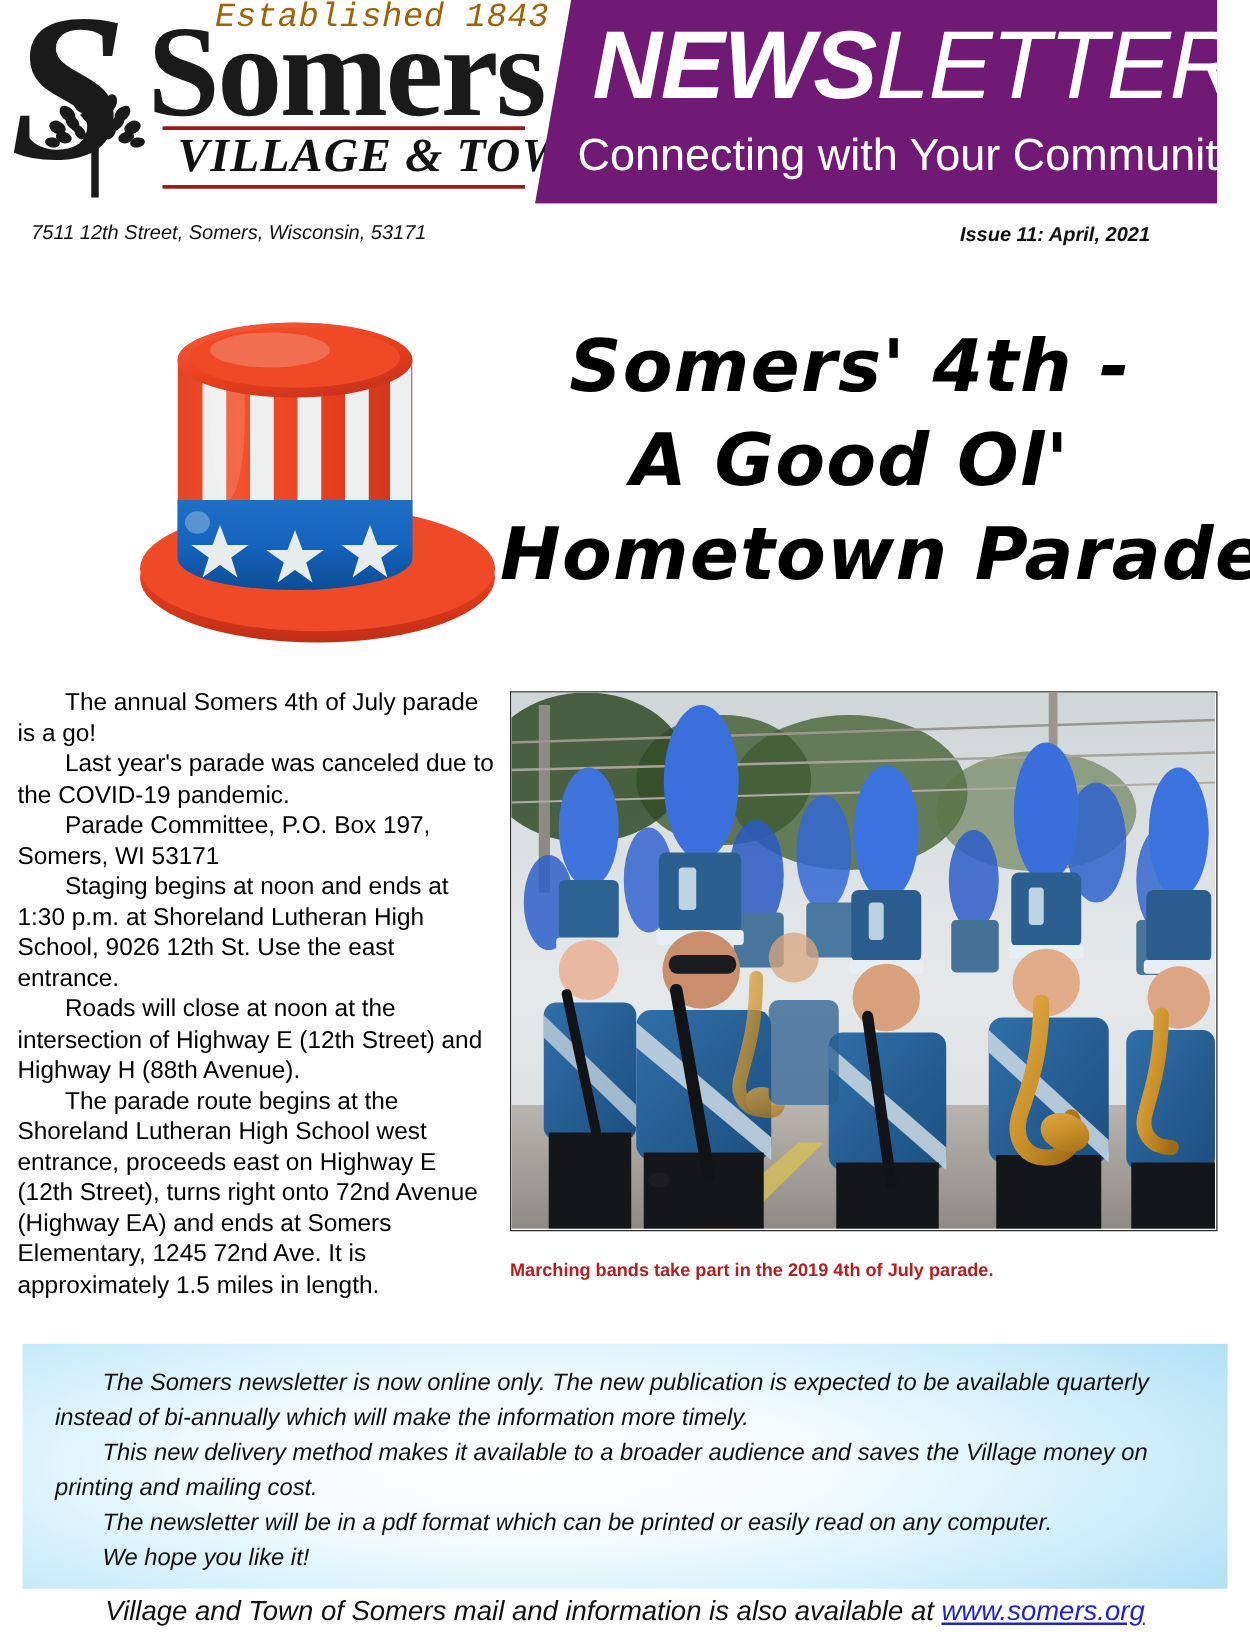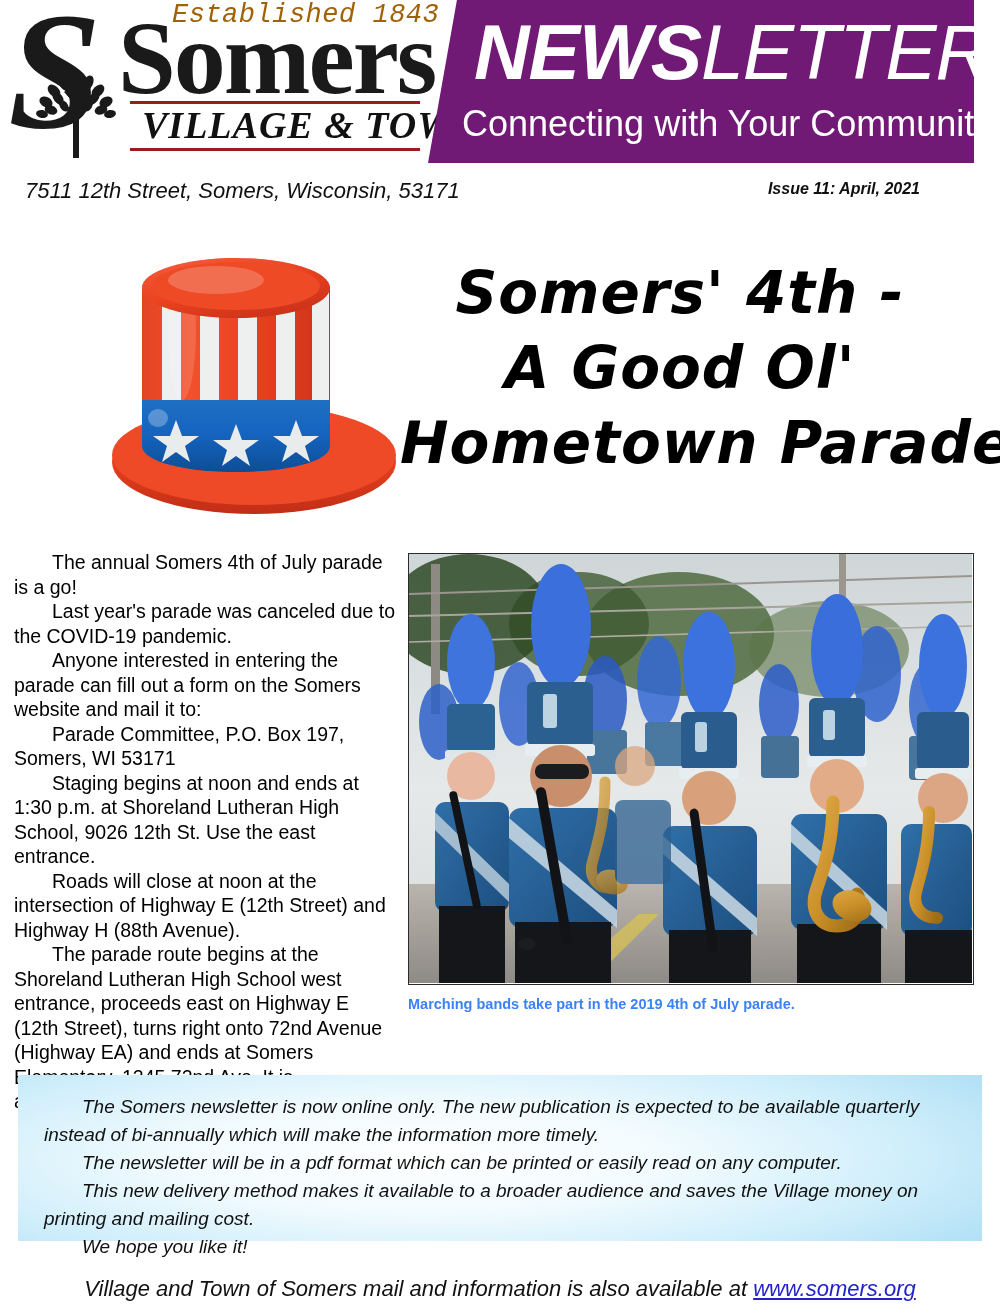--- a/index.html
+++ b/index.html
@@ -48,21 +48,21 @@
   .logo-villagetown {
     position:absolute; left:142px; top:104px;
     font-family:"Liberation Serif", serif;
     font-style:italic; font-weight:bold;
     font-size:38px; line-height:42px; letter-spacing:1px;
     color:#111; white-space:nowrap;
   }
   .logo-address {
     position:absolute; left:25px; top:178px;
     font-family:"Liberation Sans", sans-serif;
-    font-style:italic; font-size:22px; font-weight:500;
+    font-style:italic; font-size:16px; font-weight:500;
     color:#111; white-space:nowrap;
   }
 
   
   #banner {
     position:absolute; left:428px; top:0px; width:546px; height:163px;
     background:#701a75;
     clip-path:polygon(5.3% 0%, 100% 0%, 100% 100%, 0% 100%);
   }
   .banner-title {
@@ -112,28 +112,28 @@
   #article p { text-indent:38px; margin:0; }
 
   #photo-wrap { position:absolute; left:408px; top:3px; width:566px; }
   #photo {
     width:566px; height:432px;
     border:1.5px solid #2b2b2b;
     display:block; overflow:hidden; position:relative;
   }
   #photo svg { display:block; }
   #photo-caption {
-    margin-top:11px; width:566px;
-    font-family:"Liberation Sans", sans-serif;
-    font-weight:bold; font-size:14.5px; color:#3b82f6;
+    margin-top:24px; width:566px;
+    font-family:"Liberation Sans", sans-serif;
+    font-weight:bold; font-size:14.5px; color:#b91c1c;
   }
 
   
   #callout {
-    position:absolute; left:18px; top:1075px; width:964px; height:166px;
+    position:absolute; left:18px; top:1075px; width:964px; height:196px;
     background:
       radial-gradient(ellipse 75% 95% at 42% 50%, #ffffff 0%, #f2fbfe 34%, #cfeefb 68%, #a9dcf3 100%);
     padding:18px 26px 0 26px;
   }
   #callout-text {
     font-family:"Liberation Sans", sans-serif;
     font-style:italic; font-size:19px; line-height:28px;
     color:#111;
   }
   #callout-text p { text-indent:38px; margin:0; }
@@ -265,21 +265,20 @@
     <div>A Good Ol'</div>
     <div>Hometown Parade!</div>
   </div>
 </div>
 
 <div id="content">
 
   <div id="article">
     <p>The annual Somers 4th of July parade is a go!</p>
     <p>Last year's parade was canceled due to the COVID-19 pandemic.</p>
-    <p>Anyone interested in entering the parade can fill out a form on the Somers website and mail it to:</p>
     <p>Parade Committee, P.O. Box 197, Somers, WI 53171</p>
     <p>Staging begins at noon and ends at 1:30 p.m. at Shoreland Lutheran High School, 9026 12th St. Use the east entrance.</p>
     <p>Roads will close at noon at the intersection of Highway E (12th Street) and Highway H (88th Avenue).</p>
     <p>The parade route begins at the Shoreland Lutheran High School west entrance, proceeds east on Highway E (12th Street), turns right onto 72nd Avenue (Highway EA) and ends at Somers Elementary, 1245 72nd Ave. It is approximately 1.5 miles in length.</p>
   </div>
 
   <div id="photo-wrap">
     <div id="photo">
       <svg width="563" height="429" viewBox="0 0 563 429">
         <defs>
@@ -401,19 +400,19 @@
         </g>
       </svg>
     </div>
     <div id="photo-caption">Marching bands take part in the 2019 4th of July parade.</div>
   </div>
 </div>
 
 <div id="callout">
   <div id="callout-text">
     <p>The Somers newsletter is now online only. The new publication is expected to be available quarterly instead of bi-annually which will make the information more timely.</p>
+    <p>This new delivery method makes it available to a broader audience and saves the Village money on printing and mailing cost.</p>
     <p>The newsletter will be in a pdf format which can be printed or easily read on any computer.</p>
-    <p>This new delivery method makes it available to a broader audience and saves the Village money on printing and mailing cost.</p>
     <p>We hope you like it!</p>
   </div>
 </div>
 
 <div id="footer"><span>Village and Town of Somers mail and information is also available at </span><a id="footer-link" href="#">www.somers.org</a></div>
 
 </body></html>

